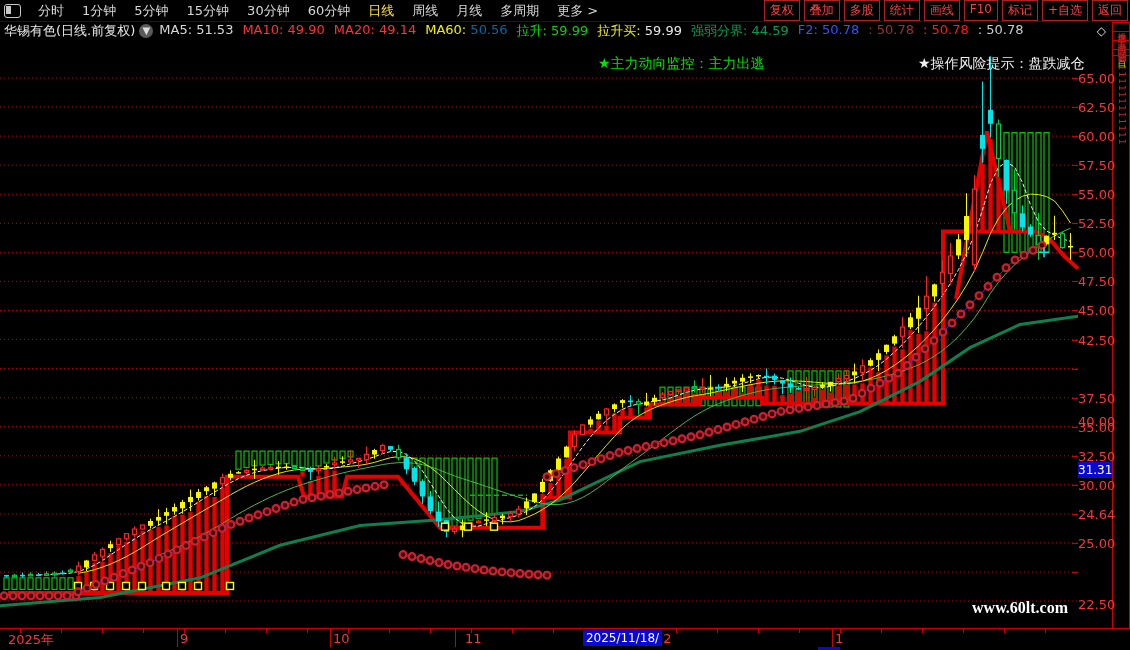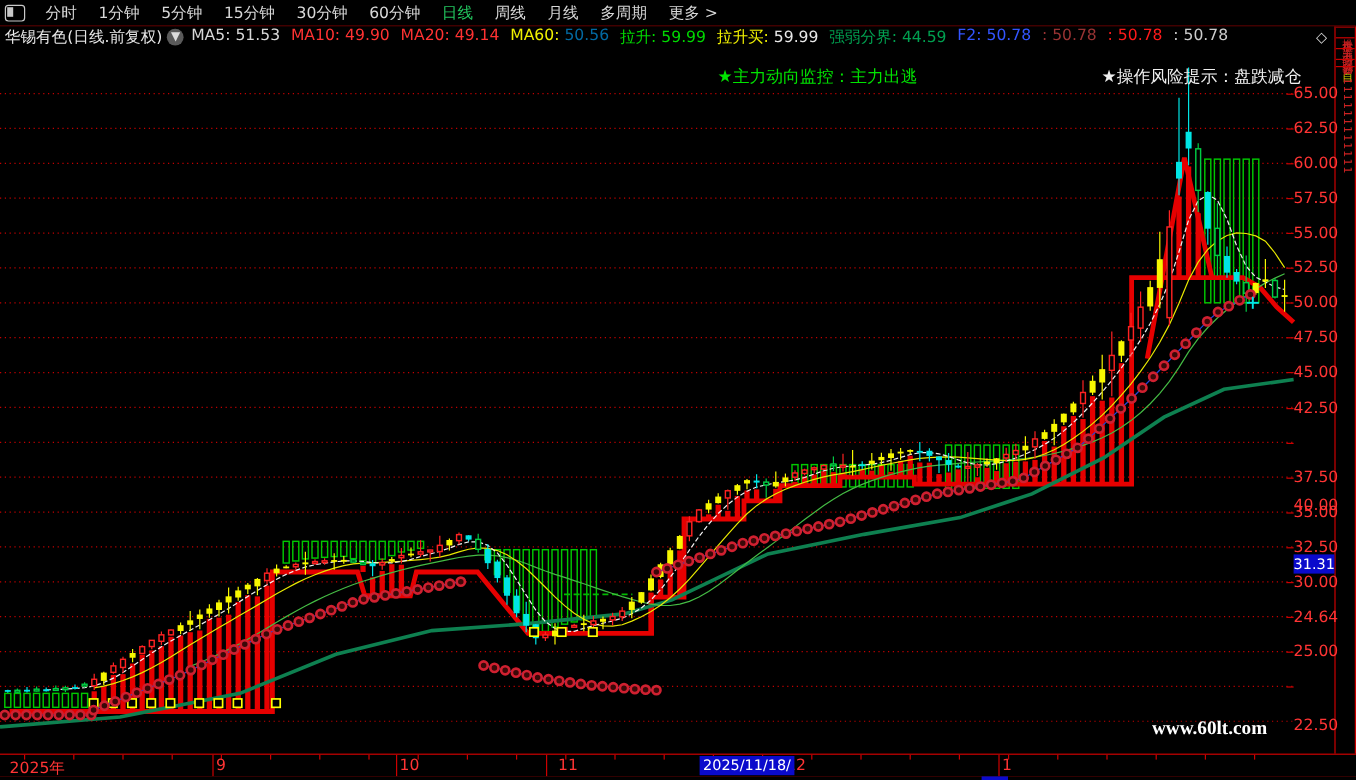--- a/index.html
+++ b/index.html
@@ -3,21 +3,21 @@
 <meta charset="utf-8">
 <style>
   html,body{margin:0;padding:0;background:#000;width:1130px;height:650px;overflow:hidden;
     font-family:"DejaVu Sans","Liberation Sans",sans-serif;}
   
   #toolbar{position:absolute;left:0;top:0;width:1130px;height:21px;background:#000;
     border-bottom:1px solid #520000;display:flex;align-items:center;}
   #win-icon{width:15px;height:12px;border:1px solid #c8c8c8;border-radius:3px;margin:0 8px 0 4px;position:relative;}
   #win-icon::after{content:"";position:absolute;left:1px;top:1px;width:5px;height:8px;background:#c8c8c8;}
   .period{color:#d8d8d8;font-size:13px;margin:10px 9px;white-space:nowrap;cursor:default;}
-  .period.active{color:#22c55e;}
+  .period.active{color:#fde047;}
   #tb-spacer{flex:1;}
   .tb-btn{color:#ff4040;font-size:12px;border:1px solid #b02020;padding:1px 5px;margin:0 2px;white-space:nowrap;}
   
   #inforow{position:absolute;left:0;top:21px;width:1130px;height:19px;display:flex;align-items:center;font-size:13px;}
   #stock-title{color:#e8e8e8;margin:0 4px 0 4px;white-space:nowrap;}
   #chev{width:14px;height:14px;border-radius:50%;background:#5a5a5a;color:#ddd;font-size:10px;
     line-height:13px;text-align:center;margin-right:6px;}
   .ind-item{margin-right:9px;white-space:nowrap;}
   #diamond{position:absolute;right:24px;top:24px;color:#ddd;font-size:12px;}
   
@@ -39,41 +39,52 @@
   .xlab{position:absolute;top:2px;color:#ff3434;font-size:13px;white-space:nowrap;z-index:1;}
   .xtick-major{position:absolute;top:0;width:1px;height:18px;background:#cc0000;}
   .xtick-minor{position:absolute;top:0;width:1px;height:4px;background:#cc0000;}
   #date-badge{position:absolute;left:583px;top:1px;width:79px;height:16px;background:#0a0acc;color:#fff;
     font-size:12px;text-align:center;line-height:16px;z-index:3;}
   #bottom-strip{position:absolute;left:0;top:647px;width:1130px;height:3px;background:#000;z-index:2;}
   #bottom-frag{position:absolute;left:818px;top:0px;width:22px;height:3px;background:#0a0acc;}
   
   #watermark{position:absolute;left:948px;top:601px;width:120px;text-align:center;color:#fff;z-index:5;}
   #wm1{font-size:21px;font-weight:bold;letter-spacing:2px;}
-  #wm2{font-size:16px;font-weight:bold;font-family:"Liberation Serif","DejaVu Serif",serif;margin-top:-2px;}
+  #wm2{font-size:16px;font-weight:bold;font-family:"Liberation Serif","DejaVu Serif",serif;margin-top:-2px;text-align:right;}
 </style>
 </head>
 <body>
 
 <div id="toolbar">
   <div id="win-icon"></div>
   <div id="periods" style="display: flex;">
       <span class="period">分时</span>
       <span class="period">1分钟</span>
       <span class="period">5分钟</span>
       <span class="period">15分钟</span>
       <span class="period">30分钟</span>
       <span class="period">60分钟</span>
       <span class="period active">日线</span>
       <span class="period">周线</span>
       <span class="period">月线</span>
       <span class="period">多周期</span>
       <span class="period">更多 &gt;</span>
     </div>
   <div id="tb-spacer"></div>
+  <div id="actions" style="display: flex;">
+      <span class="tb-btn">复权</span>
+      <span class="tb-btn">叠加</span>
+      <span class="tb-btn">多股</span>
+      <span class="tb-btn">统计</span>
+      <span class="tb-btn">画线</span>
+      <span class="tb-btn">F10</span>
+      <span class="tb-btn">标记</span>
+      <span class="tb-btn">+自选</span>
+      <span class="tb-btn">返回</span>
+    </div>
 </div>
 
 <div id="inforow">
   <span id="stock-title">华锡有色(日线.前复权)</span>
   <div id="chev">▼</div>
   <div id="ind-items" style="display: flex;">
       <span class="ind-item"><span style="color: rgb(216, 216, 216);">MA5: </span><span style="color: rgb(216, 216, 216);">51.53</span></span>
       <span class="ind-item"><span style="color: rgb(255, 50, 50);">MA10: </span><span style="color: rgb(255, 50, 50);">49.90</span></span>
       <span class="ind-item"><span style="color: rgb(255, 50, 50);">MA20: </span><span style="color: rgb(255, 50, 50);">49.14</span></span>
       <span class="ind-item"><span style="color: rgb(240, 240, 0);">MA60: </span><span style="color: #0369a1;">50.56</span></span>

